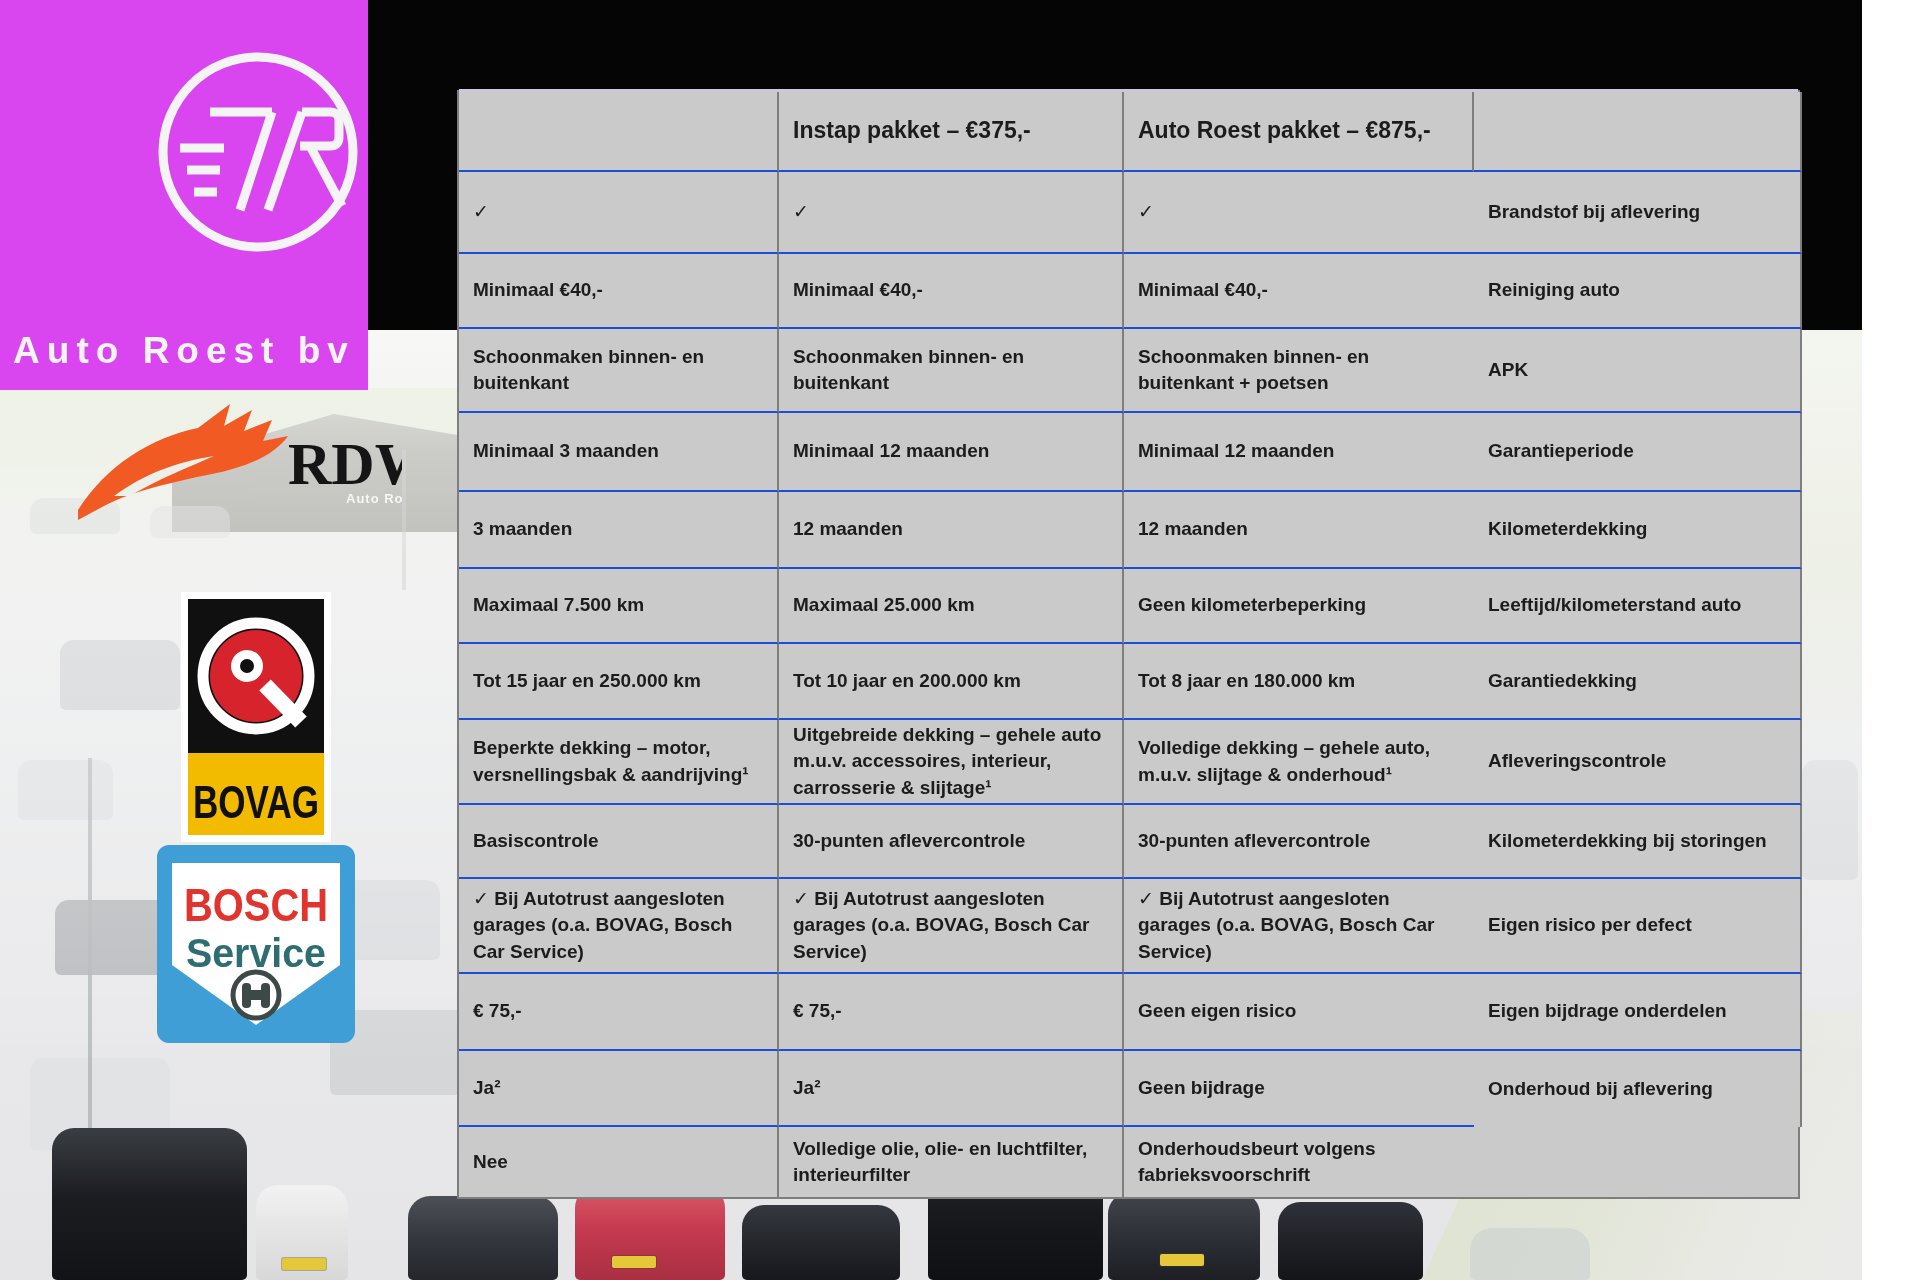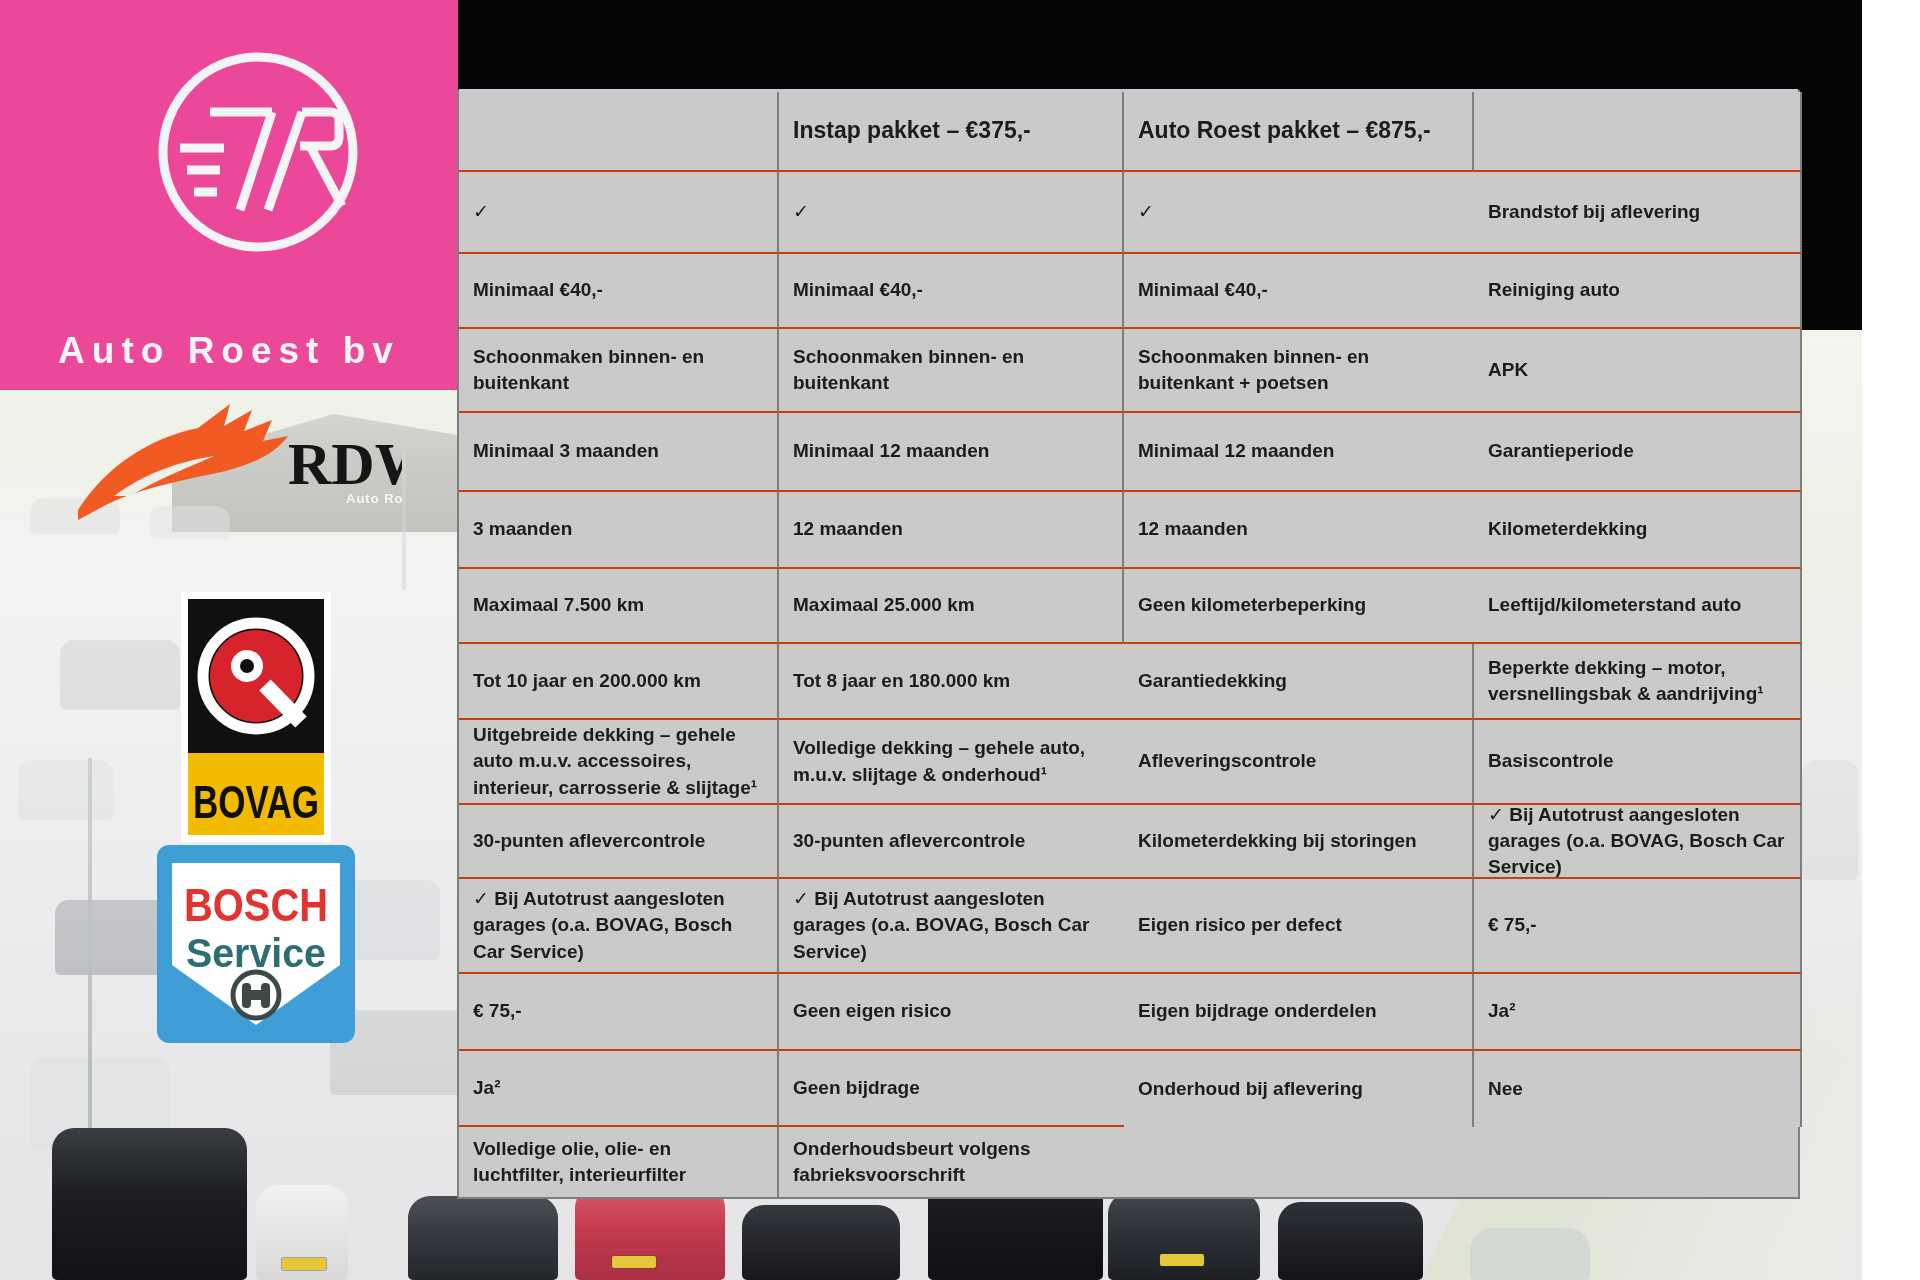--- a/index.html
+++ b/index.html
@@ -26,37 +26,37 @@
   .pole{width:4px;background:#b4b7b8;opacity:.85;}
   .wcar{border-radius:14px 14px 6px 6px;}
   .bcar{border-radius:22px 22px 5px 5px;}
   .plate{width:44px;height:12px;background:#e5c73a;border-radius:2px;
     box-shadow:0 0 0 1px rgba(60,60,60,.35);}
   .photo-wash{left:0;top:0;width:100%;height:78%;
     background:linear-gradient(180deg,rgba(255,255,255,.55),rgba(255,255,255,.3) 55%,rgba(255,255,255,0));}
 
   
   .black-band{position:absolute;left:0;top:0;width:1862px;height:330px;background:#050505;}
-  .logo-box{position:absolute;left:0;top:0;width:458px;height:390px;background:#ec4899;}
+  .logo-box{position:absolute;left:0;top:0;width:368px;height:390px;background:#d946ef;}
   .monogram{position:absolute;left:142px;top:36px;}
   .brand-name{position:absolute;left:0;bottom:18px;width:100%;text-align:center;
     color:#f4f4f4;font-size:37px;font-weight:bold;letter-spacing:7px;}
 
   
   .rdw{position:absolute;left:72px;top:398px;}
   .bovag{position:absolute;left:181px;top:560px;margin-top:32px;}
   .bosch{position:absolute;left:157px;top:845px;}
 
   
   .pkg-table{position:absolute;left:457px;top:90px;width:1343px;
     display:grid;grid-template-columns:320px 345px 350px 328px;
     border:2px solid #7e7e7e;background:#cacaca;box-sizing:border-box;}
   .pkg-table::before{content:"";position:absolute;left:0;top:-3px;width:100%;height:3px;
     background:#cfc7db;}
-  .cell{box-sizing:border-box;border-right:2px solid #7e7e7e;border-bottom:2px solid #c2410c;
+  .cell{box-sizing:border-box;border-right:2px solid #7e7e7e;border-bottom:2px solid #1d4ed8;
     background:#cacaca;color:#1c1c1c;font-weight:bold;font-size:19px;line-height:1.38;
     padding:6px 10px 6px 14px;display:flex;align-items:center;overflow:hidden;}
   .cell.c3{border-right:none;}
   .cell.last-row{border-bottom:none;}
   .cell.hdr{font-size:23px;}
 </style>
 </head>
 <body>
 
 <div class="stage">
@@ -171,20 +171,21 @@
       <div class="cell c3">Minimaal 12 maanden</div>
       <div class="cell c0">Garantieperiode</div>
       <div class="cell c1">3 maanden</div>
       <div class="cell c2">12 maanden</div>
       <div class="cell c3">12 maanden</div>
       <div class="cell c0">Kilometerdekking</div>
       <div class="cell c1">Maximaal 7.500 km</div>
       <div class="cell c2">Maximaal 25.000 km</div>
       <div class="cell c3">Geen kilometerbeperking</div>
       <div class="cell c0">Leeftijd/kilometerstand auto</div>
+      <div class="cell c1">Tot 15 jaar en 250.000 km</div>
       <div class="cell c2">Tot 10 jaar en 200.000 km</div>
       <div class="cell c3">Tot 8 jaar en 180.000 km</div>
       <div class="cell c0">Garantiedekking</div>
       <div class="cell c1">Beperkte dekking – motor, versnellingsbak &amp; aandrijving¹</div>
       <div class="cell c2">Uitgebreide dekking – gehele auto m.u.v. accessoires, interieur, carrosserie &amp; slijtage¹</div>
       <div class="cell c3">Volledige dekking – gehele auto, m.u.v. slijtage &amp; onderhoud¹</div>
       <div class="cell c0">Afleveringscontrole</div>
       <div class="cell c1">Basiscontrole</div>
       <div class="cell c2">30-punten aflevercontrole</div>
       <div class="cell c3">30-punten aflevercontrole</div>

